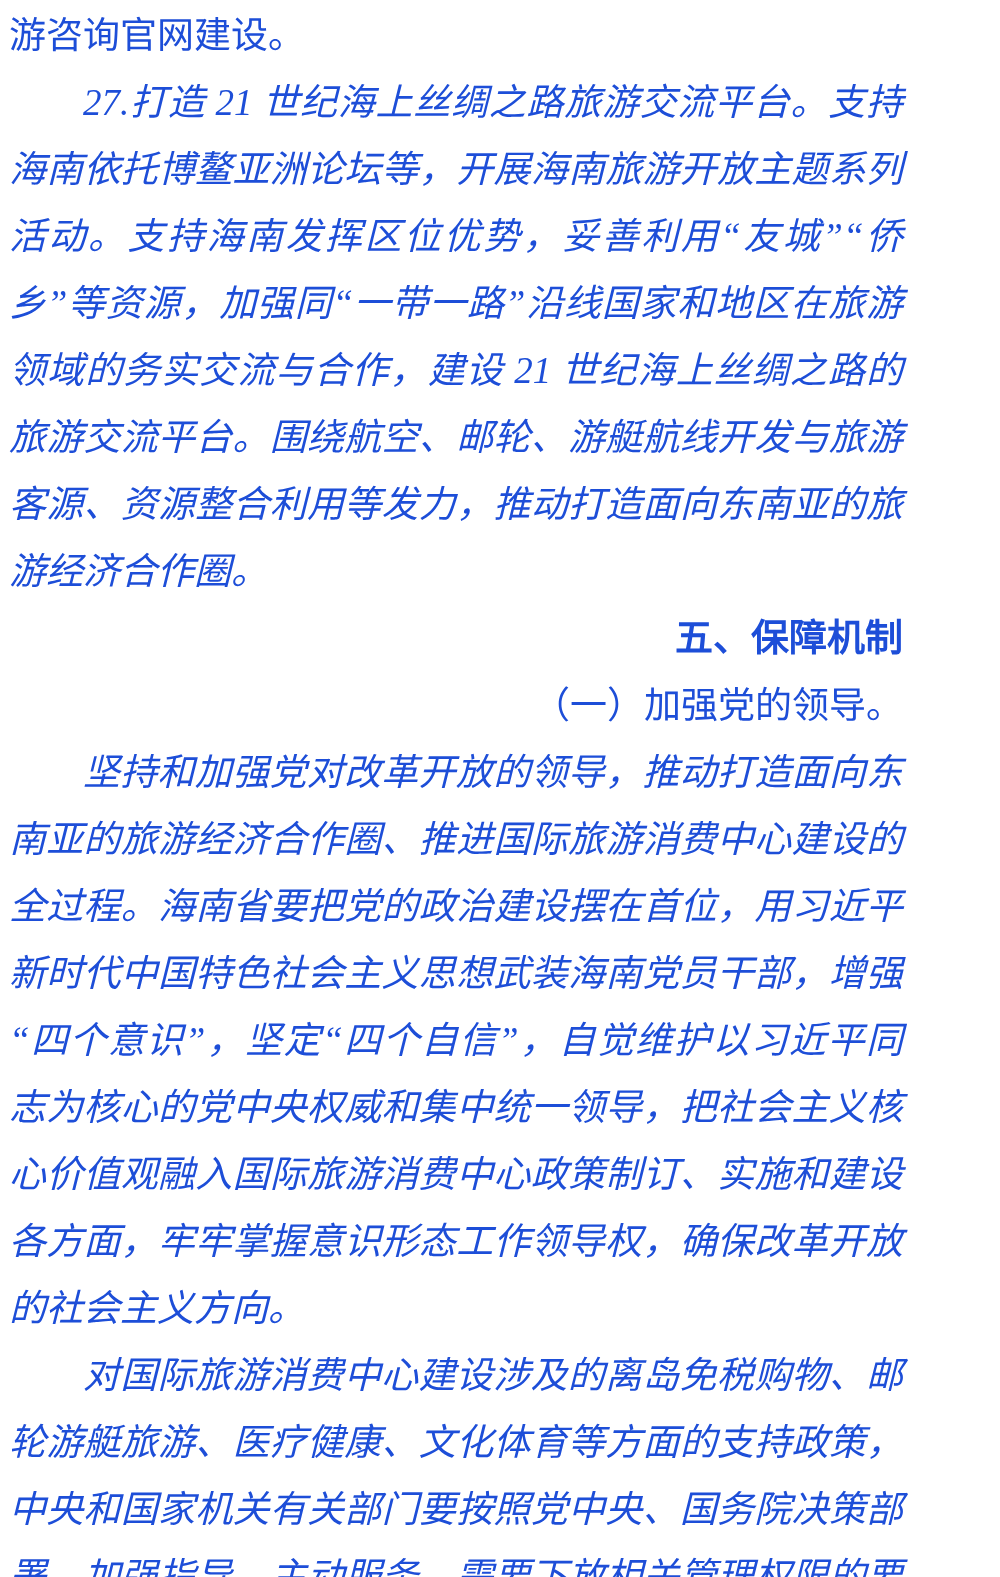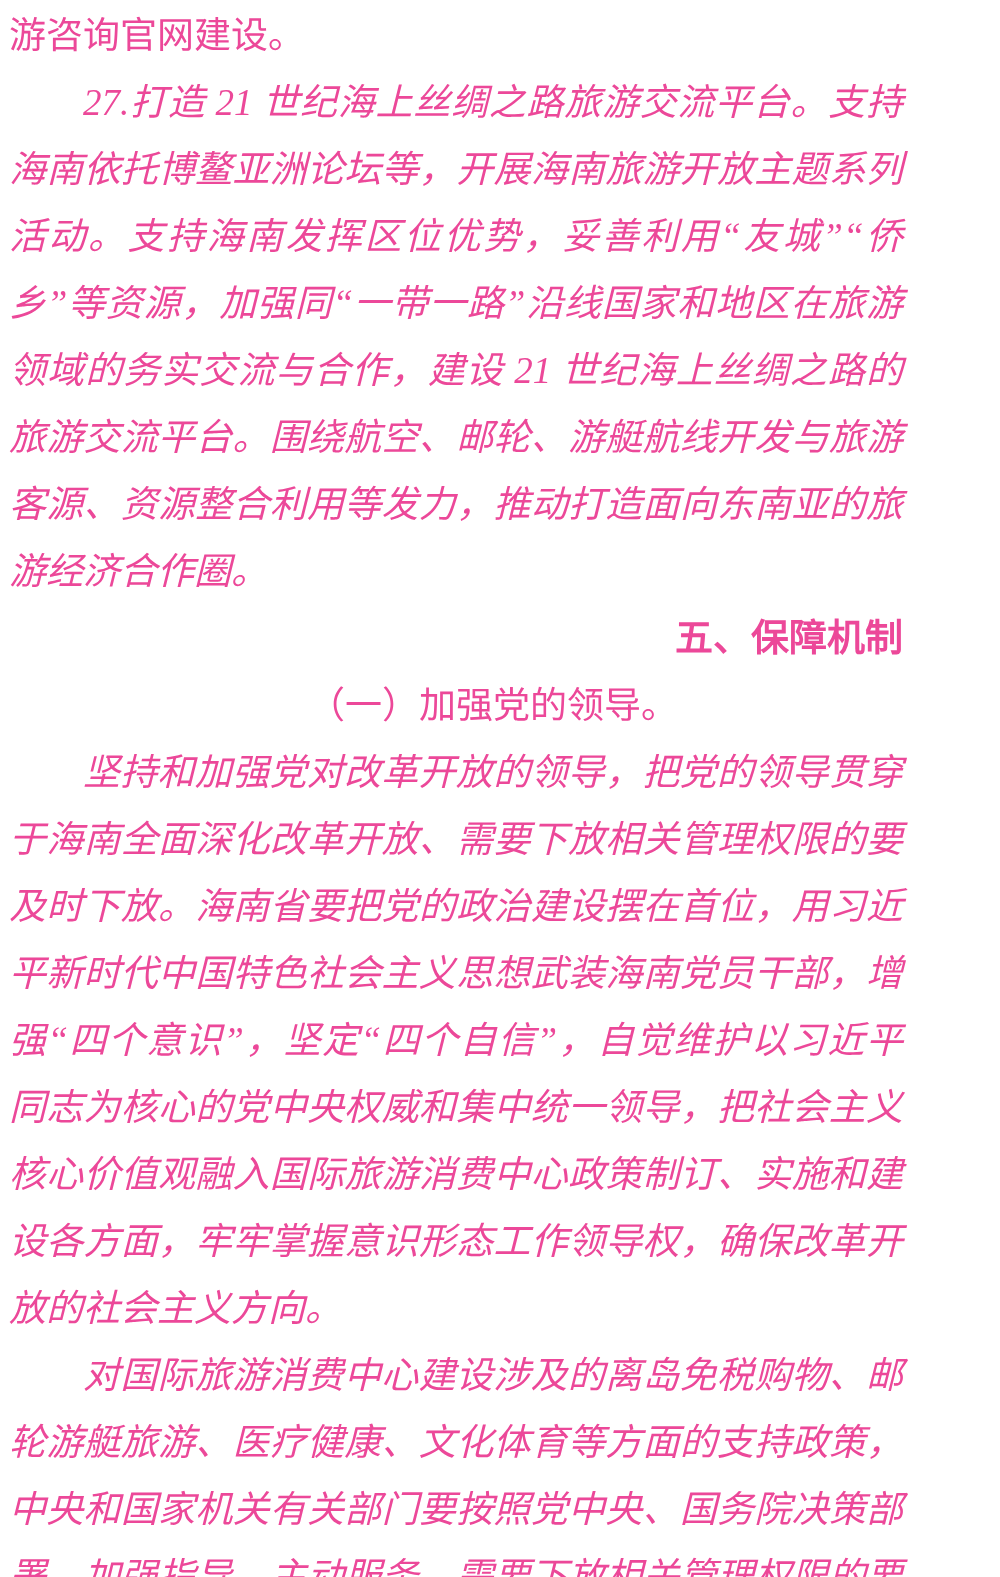--- a/index.html
+++ b/index.html
@@ -13,21 +13,21 @@
     overflow: hidden;
     font-family: "Liberation Serif", serif;
   }
   .page {
     box-sizing: border-box;
     width: 912px;
     height: 1577px;
     padding: 2px 9px 10px 9px;
     display: flex;
     flex-direction: column;
-    color: #ec4899;
+    color: #1d4ed8;
   }
   .doc-body {
     font-size: 37px;
     line-height: 67px;
     text-align: justify;
   }
   .doc-body p {
     margin: 0;
     padding: 0;
   }
@@ -42,31 +42,31 @@
   }
   p.heading-1 {
     text-indent: 2em;
     text-align: right;
     font-family: "Liberation Sans", sans-serif;
     font-weight: bold;
     font-size: 38px;
   }
   p.heading-2 {
     text-indent: 2em;
-    text-align: center;
+    text-align: right;
     font-family: "Liberation Serif", serif;
     font-size: 37px;
   }
 </style>
 </head>
 <body>
 
 <div class="page">
   <div class="doc-body">
     <p class="para-continuation">游咨询官网建设。</p>
     <p class="para">27.打造 21 世纪海上丝绸之路旅游交流平台。支持海南依托博鳌亚洲论坛等，开展海南旅游开放主题系列活动。支持海南发挥区位优势，妥善利用“友城”“侨乡”等资源，加强同“一带一路”沿线国家和地区在旅游领域的务实交流与合作，建设 21 世纪海上丝绸之路的旅游交流平台。围绕航空、邮轮、游艇航线开发与旅游客源、资源整合利用等发力，推动打造面向东南亚的旅游经济合作圈。</p>
     <p class="heading-1">五、保障机制</p>
     <p class="heading-2">（一）加强党的领导。</p>
-    <p class="para">坚持和加强党对改革开放的领导，把党的领导贯穿于海南全面深化改革开放、需要下放相关管理权限的要及时下放。海南省要把党的政治建设摆在首位，用习近平新时代中国特色社会主义思想武装海南党员干部，增强“四个意识”，坚定“四个自信”，自觉维护以习近平同志为核心的党中央权威和集中统一领导，把社会主义核心价值观融入国际旅游消费中心政策制订、实施和建设各方面，牢牢掌握意识形态工作领导权，确保改革开放的社会主义方向。</p>
+    <p class="para">坚持和加强党对改革开放的领导，推动打造面向东南亚的旅游经济合作圈、推进国际旅游消费中心建设的全过程。海南省要把党的政治建设摆在首位，用习近平新时代中国特色社会主义思想武装海南党员干部，增强“四个意识”，坚定“四个自信”，自觉维护以习近平同志为核心的党中央权威和集中统一领导，把社会主义核心价值观融入国际旅游消费中心政策制订、实施和建设各方面，牢牢掌握意识形态工作领导权，确保改革开放的社会主义方向。</p>
     <p class="para">对国际旅游消费中心建设涉及的离岛免税购物、邮轮游艇旅游、医疗健康、文化体育等方面的支持政策，中央和国家机关有关部门要按照党中央、国务院决策部署，加强指导，主动服务，需要下放相关管理权限的要及时下放，需要出台实施细则的要抓紧出</p>
   </div>
 
 </div>
 
 </body></html>

